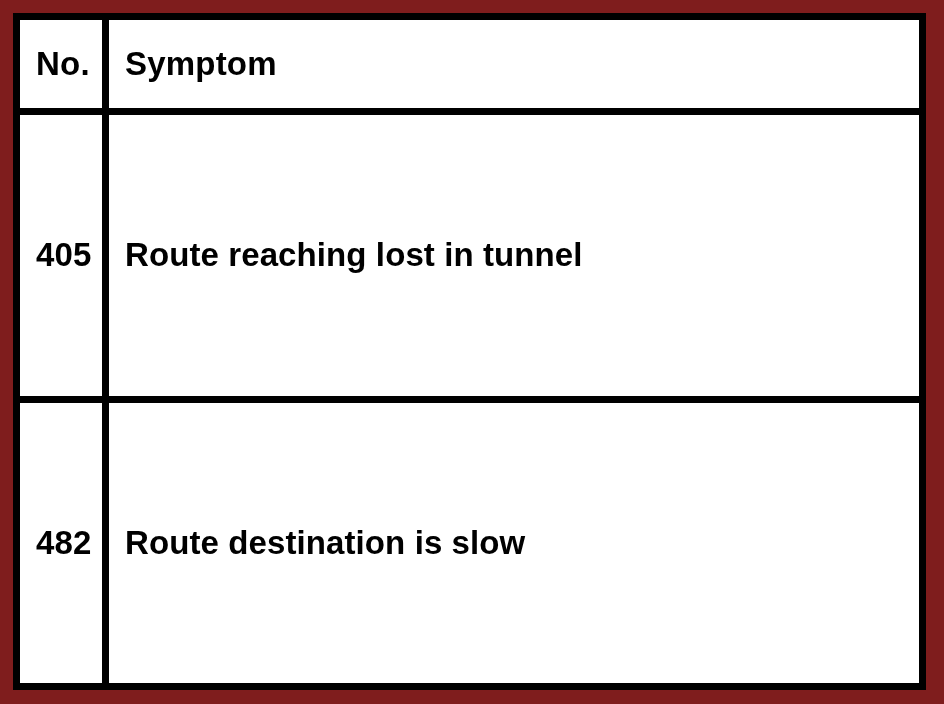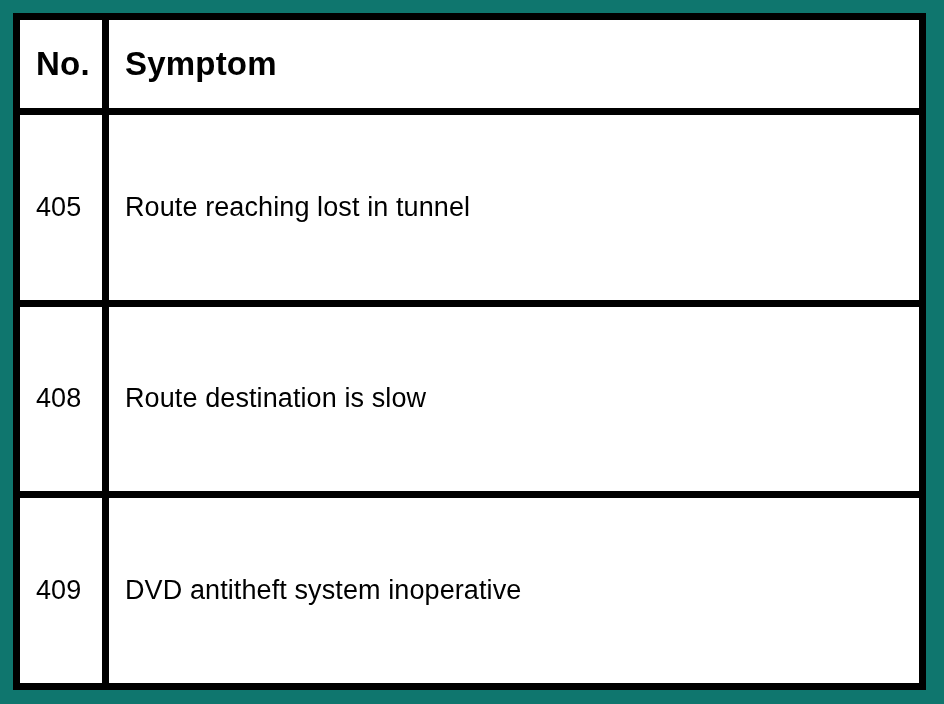--- a/index.html
+++ b/index.html
@@ -10,21 +10,21 @@
   body {
     width: 944px;
     height: 704px;
     overflow: hidden;
     font-family: "Liberation Sans", sans-serif;
   }
   .page {
     position: relative;
     width: 944px;
     height: 704px;
-    background: #0f766e;
+    background: #7f1d1d;
   }
   .symptom-table {
     position: absolute;
     left: 13px;
     top: 13px;
     width: 913px;
     height: 677px;
     box-sizing: border-box;
     border-collapse: collapse;
     border: 7px solid #000000;
@@ -59,22 +59,22 @@
   }
   .col-symptom {
     width: auto;
   }
   .head-cell {
     font-weight: bold;
     font-size: 33px;
     letter-spacing: 0.2px;
   }
   .body-cell {
-    font-weight: normal;
-    font-size: 27px;
+    font-weight: bold;
+    font-size: 33px;
     letter-spacing: 0.1px;
   }
   .cell-no {
     padding-left: 14px;
   }
   .cell-symptom {
     padding-left: 18px;
   }
 </style>
 </head>
@@ -87,22 +87,18 @@
         <th class="col-no head-cell cell-no">No.</th>
         <th class="col-symptom head-cell cell-symptom">Symptom</th>
       </tr>
     </thead>
     <tbody>
       <tr>
         <td class="col-no body-cell cell-no">405</td>
         <td class="col-symptom body-cell cell-symptom">Route reaching lost in tunnel</td>
       </tr>
       <tr>
-        <td class="col-no body-cell cell-no">408</td>
+        <td class="col-no body-cell cell-no">482</td>
         <td class="col-symptom body-cell cell-symptom">Route destination is slow</td>
-      </tr>
-      <tr>
-        <td class="col-no body-cell cell-no">409</td>
-        <td class="col-symptom body-cell cell-symptom">DVD antitheft system inoperative</td>
       </tr>
     </tbody>
   </table>
 </div>
 
 </body></html>

